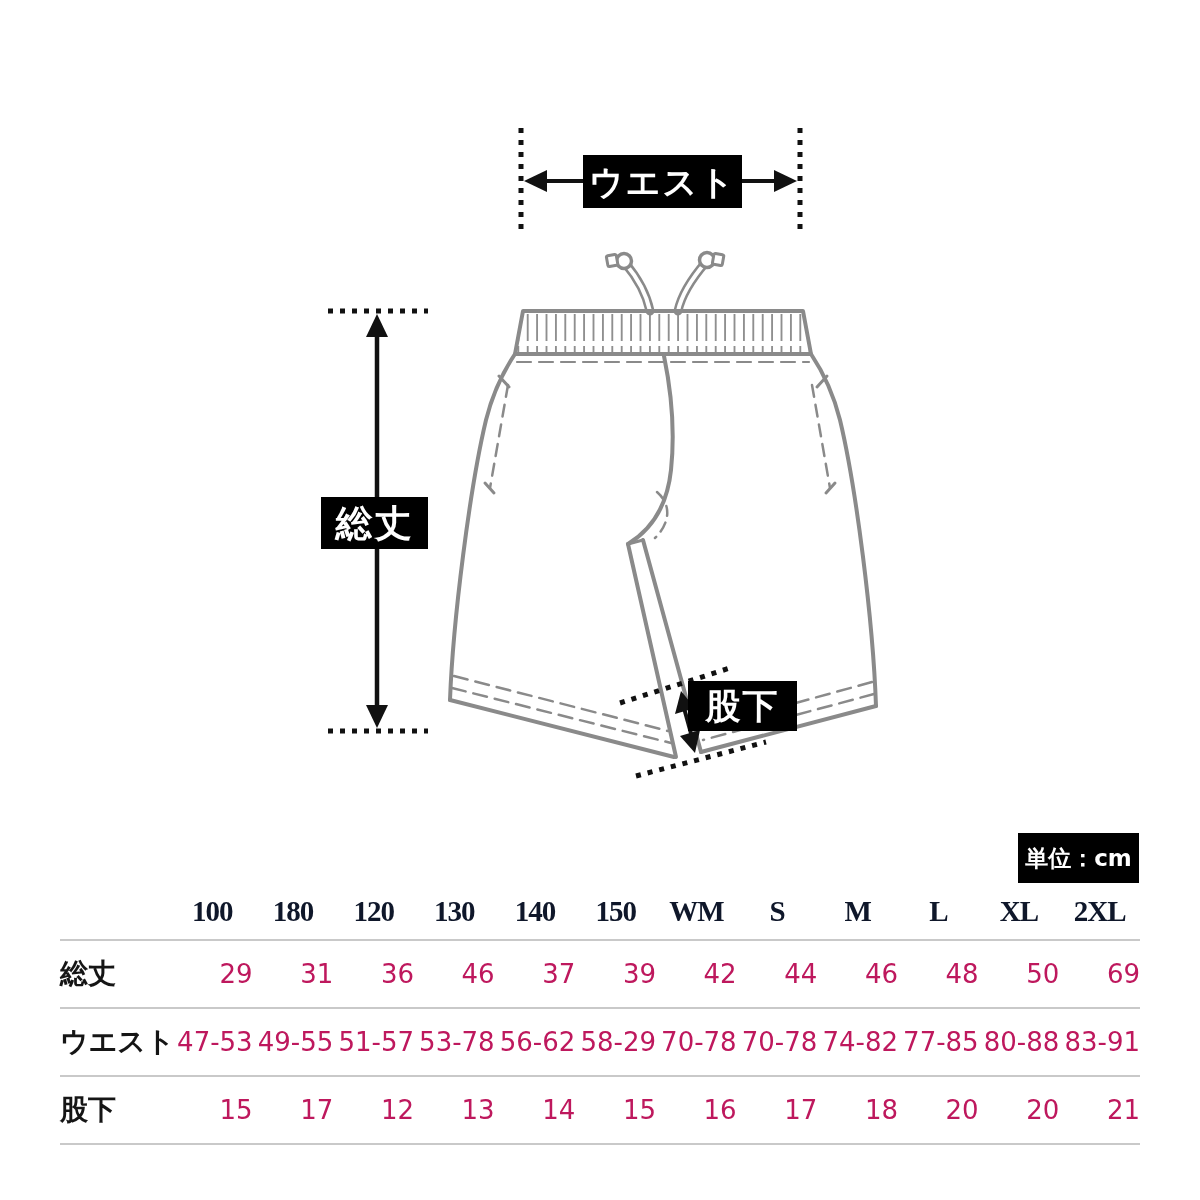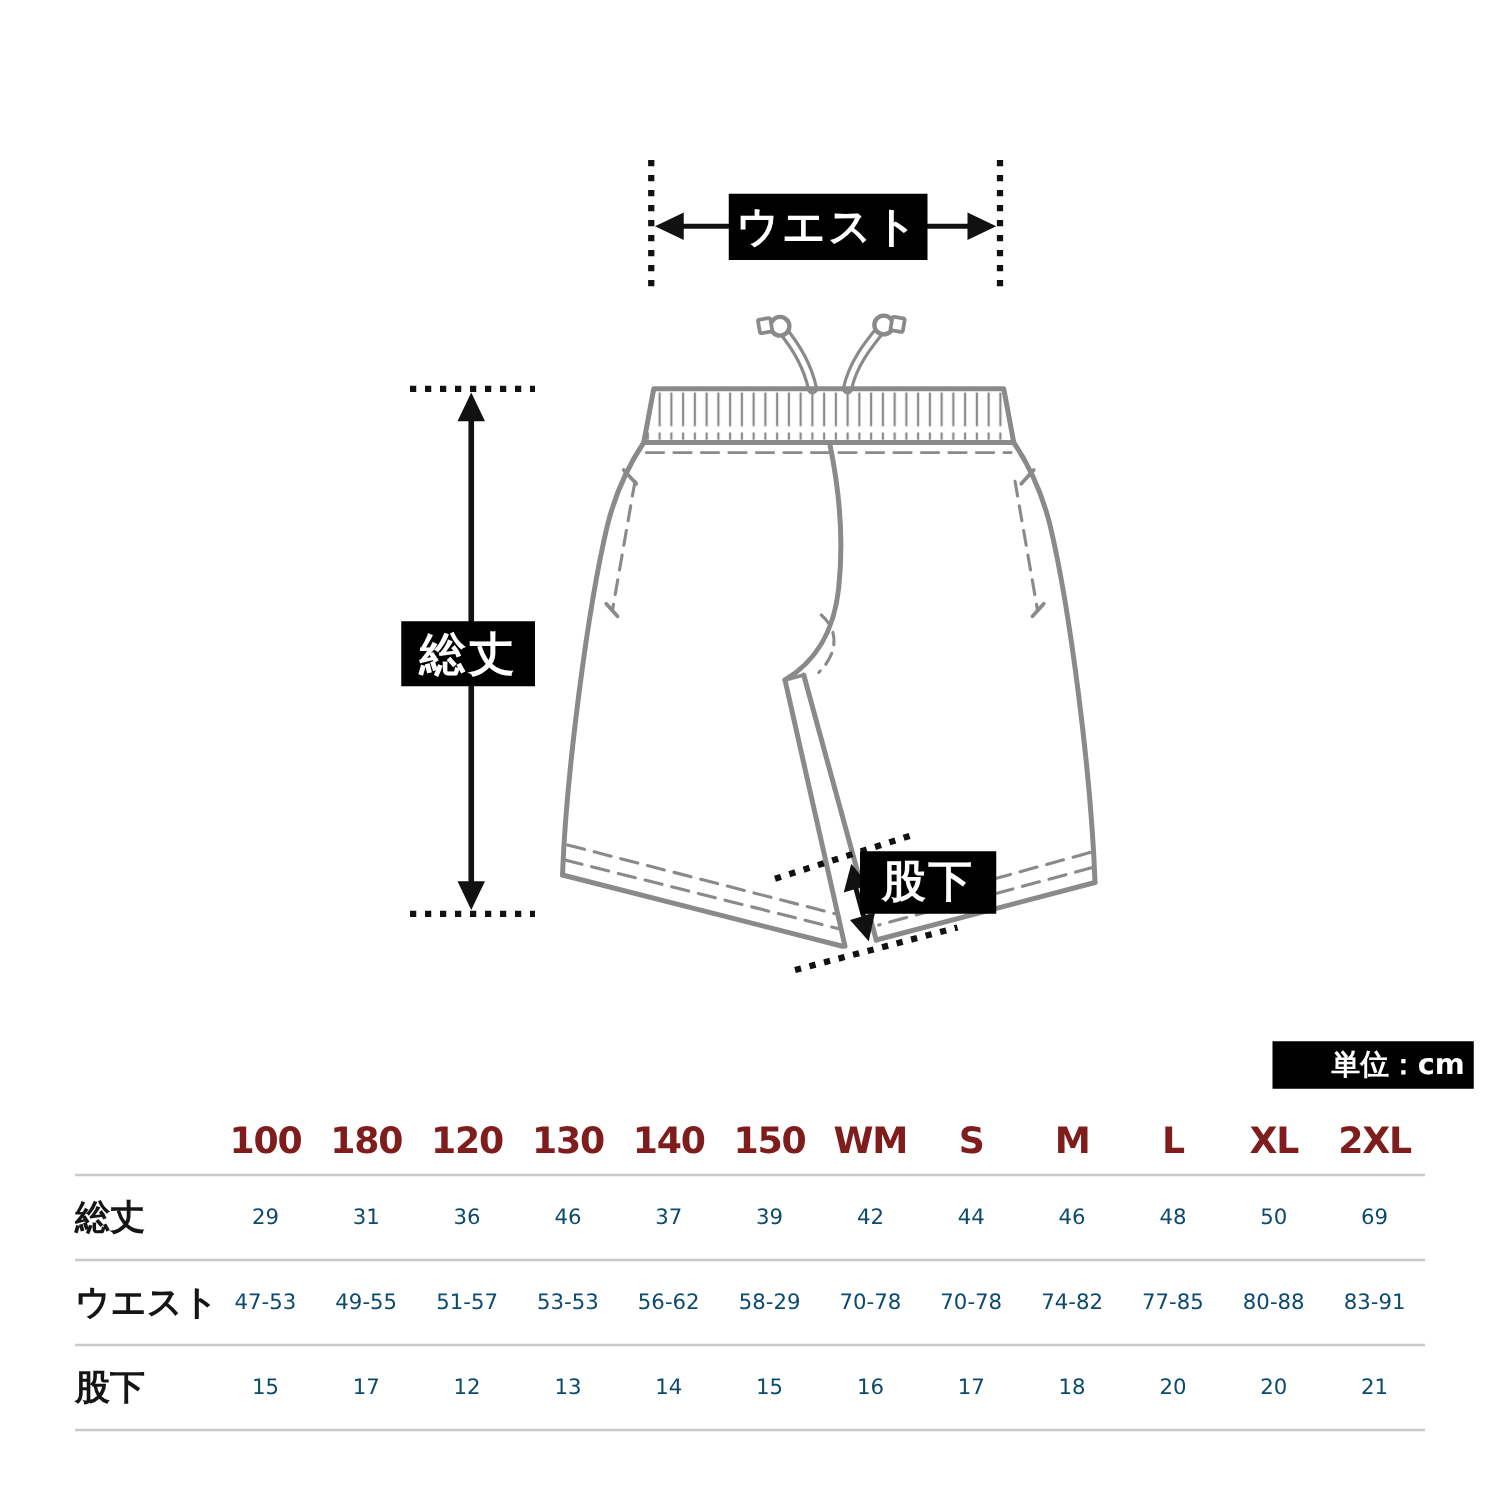--- a/index.html
+++ b/index.html
@@ -12,34 +12,34 @@
 
   
   .mlabel{
     position:absolute;background:#000000;color:#ffffff;
     display:flex;align-items:center;justify-content:center;
     font-weight:bold;line-height:1;white-space:nowrap;
   }
   .waist-label{left:583px;top:155px;width:159px;height:53px;font-size:34px;letter-spacing:2px;}
   .length-label{left:321px;top:497px;width:107px;height:52px;font-size:37px;letter-spacing:2px;}
   .inseam-label{left:688px;top:681px;width:109px;height:50px;font-size:35px;letter-spacing:2px;}
-  .unit-badge{left:1018px;top:833px;width:121px;height:38px;font-size:23px;padding-left:40px;}
+  .unit-badge{left:1018px;top:833px;width:121px;height:50px;font-size:23px;}
 
   
   .size-table{
     position:absolute;left:60px;top:884px;width:1080px;
     border-bottom:2px solid #c9c9c9;
   }
   .t-row{display:grid;grid-template-columns:112px repeat(12,1fr);align-items:center;}
   .t-row.header{height:55px;}
   .t-row.body{height:66px;border-top:2px solid #c9c9c9;}
   .t-cell{text-align:center;white-space:nowrap;}
-  .t-cell.head{font-weight:bold;font-size:29px;color:#7f1d1d;letter-spacing:-1px;}
+  .t-cell.head{font-weight:bold;font-size:29px;color:#0f172a;letter-spacing:-1px;font-family:Liberation Serif, serif;}
   .t-cell.label{text-align:left;font-weight:bold;font-size:28px;color:#151515;}
-  .t-cell.val{font-size:17px;color:#0c4a6e;}
+  .t-cell.val{font-size:26px;color:#be185d;text-align:right;}
 </style>
 </head>
 <body>
 
 <div class="stage">
 
   <svg width="1200" height="830" viewBox="0 0 1200 830">
     <defs>
       <pattern id="rib" patternUnits="userSpaceOnUse" x="523" y="311" width="9.4" height="43">
         <line x1="4.7" y1="3" x2="4.7" y2="30" stroke="#8a8a8a" stroke-width="1.8"></line>
@@ -164,21 +164,21 @@
       <div class="t-cell val">48</div>
       <div class="t-cell val">50</div>
       <div class="t-cell val">69</div>
     </div>
 
     <div class="t-row body">
       <div class="t-cell label">ウエスト</div>
       <div class="t-cell val">47-53</div>
       <div class="t-cell val">49-55</div>
       <div class="t-cell val">51-57</div>
-      <div class="t-cell val">53-53</div>
+      <div class="t-cell val">53-78</div>
       <div class="t-cell val">56-62</div>
       <div class="t-cell val">58-29</div>
       <div class="t-cell val">70-78</div>
       <div class="t-cell val">70-78</div>
       <div class="t-cell val">74-82</div>
       <div class="t-cell val">77-85</div>
       <div class="t-cell val">80-88</div>
       <div class="t-cell val">83-91</div>
     </div>
 

